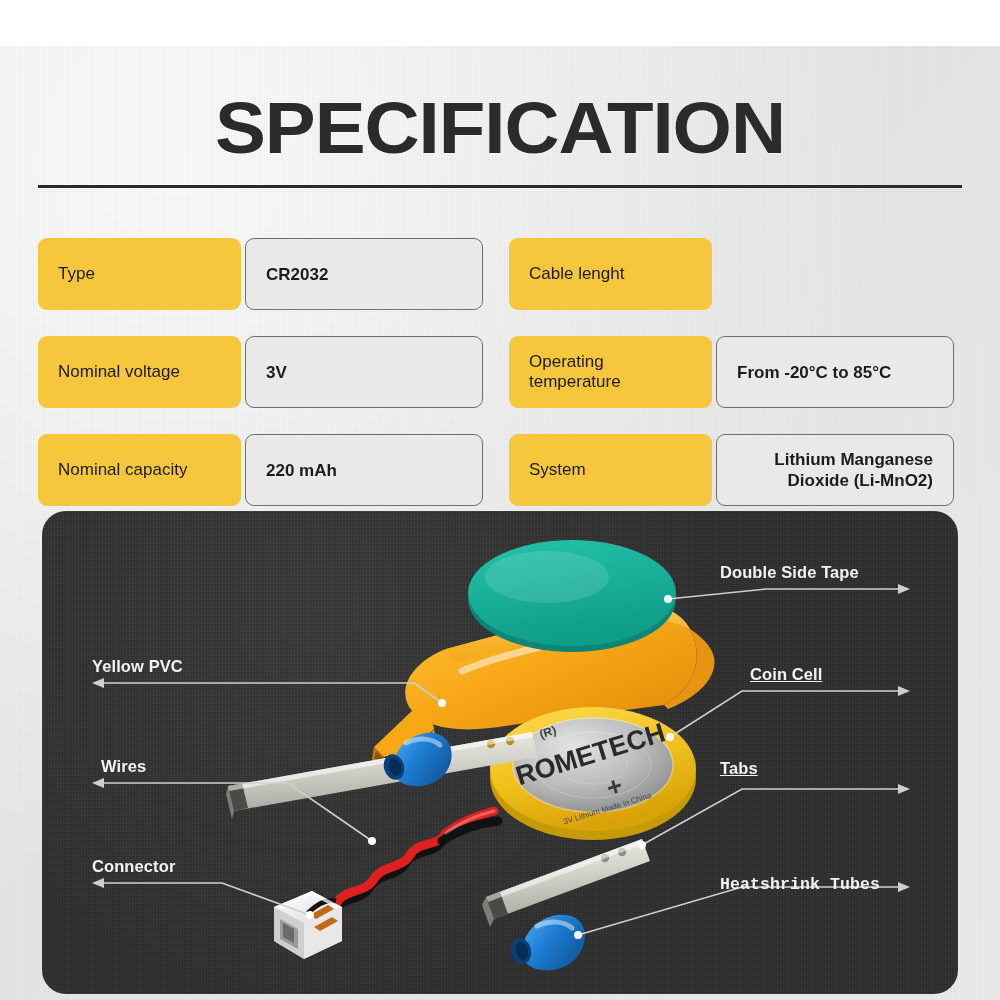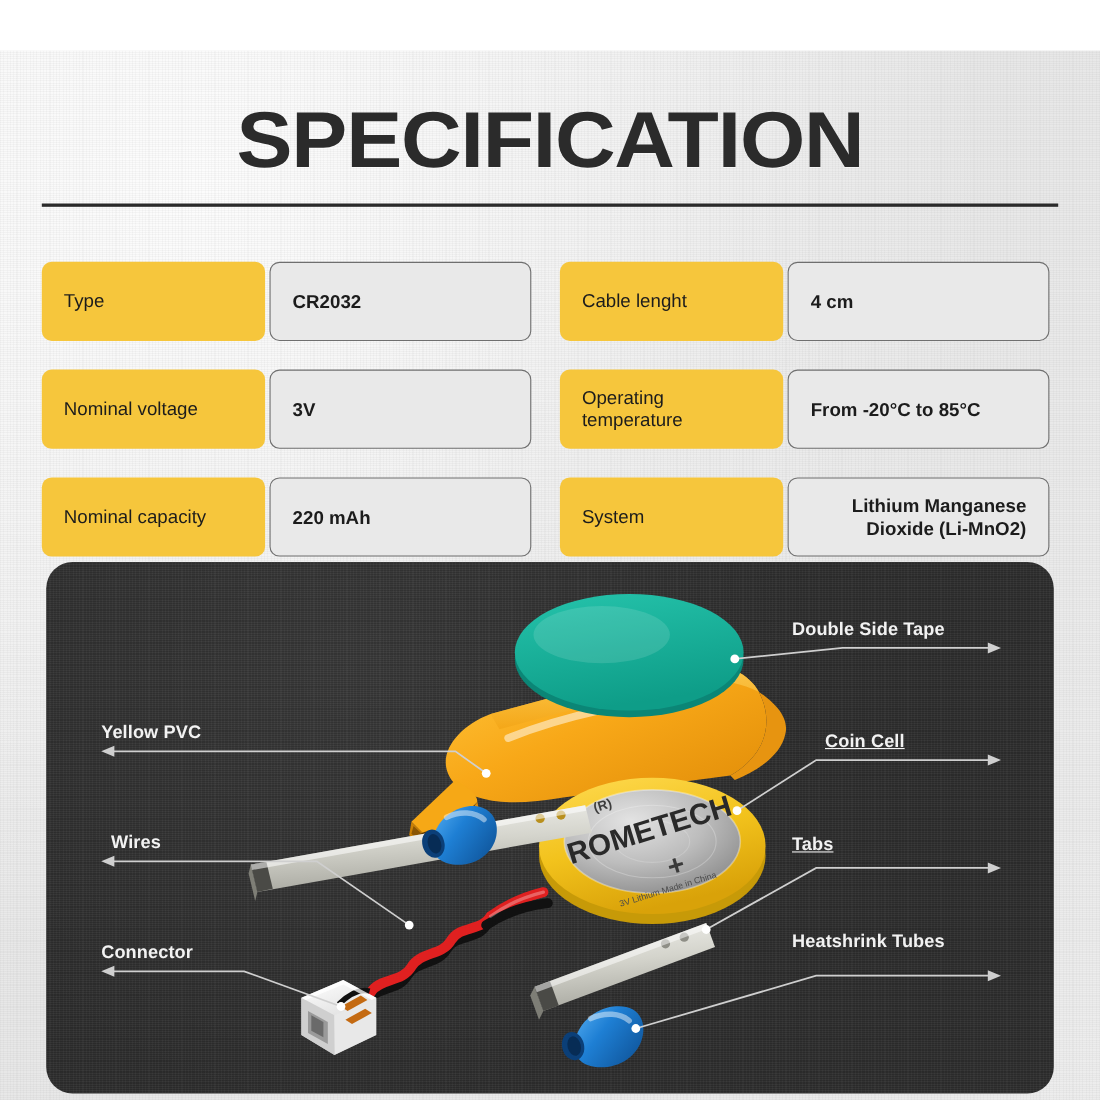--- a/index.html
+++ b/index.html
@@ -147,21 +147,20 @@
 
   <div class="spec-grid">
 
     <div class="spec-row">
       <div class="spec-label">Type</div>
       <div class="spec-value">CR2032</div>
     </div>
 
     <div class="spec-row">
       <div class="spec-label">Cable lenght</div>
-      <div class="spec-value">4 cm</div>
     </div>
 
     <div class="spec-row">
       <div class="spec-label">Nominal voltage</div>
       <div class="spec-value">3V</div>
     </div>
 
     <div class="spec-row">
       <div class="spec-label">Operating temperature</div>
       <div class="spec-value">From -20°C to 85°C</div>
@@ -359,16 +358,16 @@
       </g>
     </svg>
 
     <div class="callout-label" style="left:50px; top:146px;">Yellow PVC</div>
     <div class="callout-label" style="left:59px; top:246px;">Wires</div>
     <div class="callout-label" style="left:50px; top:346px;">Connector</div>
 
     <div class="callout-label" style="left:678px; top:52px;">Double Side Tape</div>
     <div class="callout-label" style="left:708px; top:154px;text-decoration:underline;">Coin Cell</div>
     <div class="callout-label" style="left:678px; top:248px;text-decoration:underline;">Tabs</div>
-    <div class="callout-label" style="left:678px; top:336px;">Heatshrink Tubes</div>
+    <div class="callout-label" style="left:678px; top:364px;font-family:Liberation Mono, monospace;">Heatshrink Tubes</div>
 
   </div>
 </div>
 
 </body></html>

